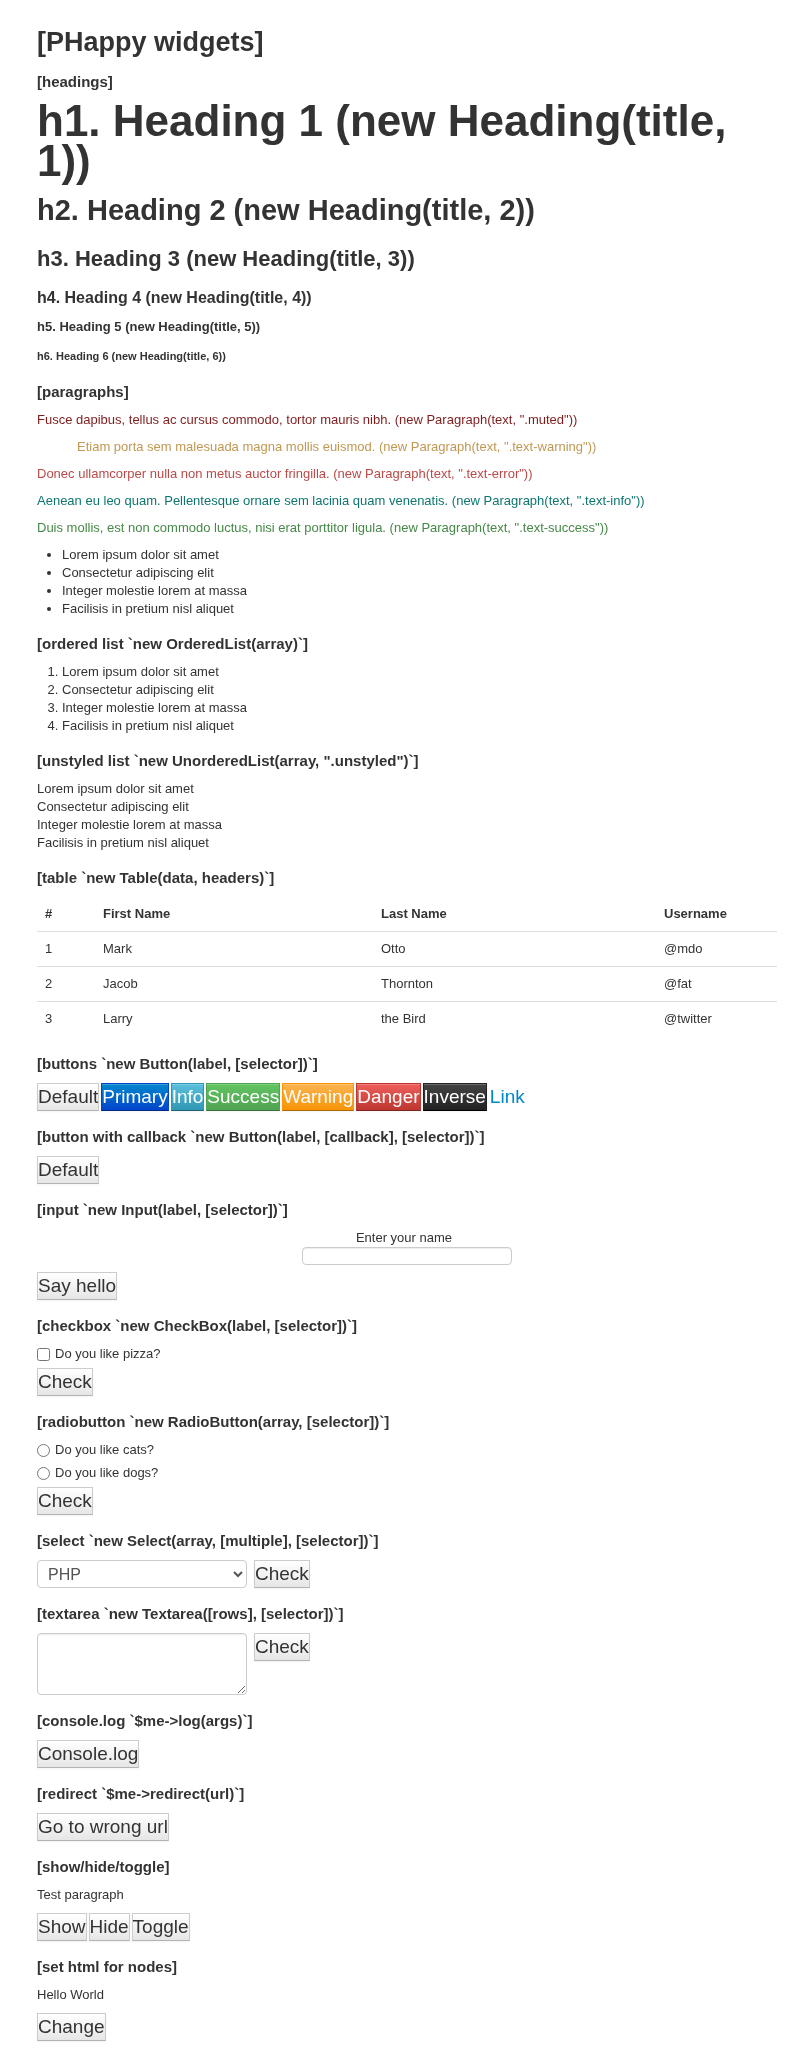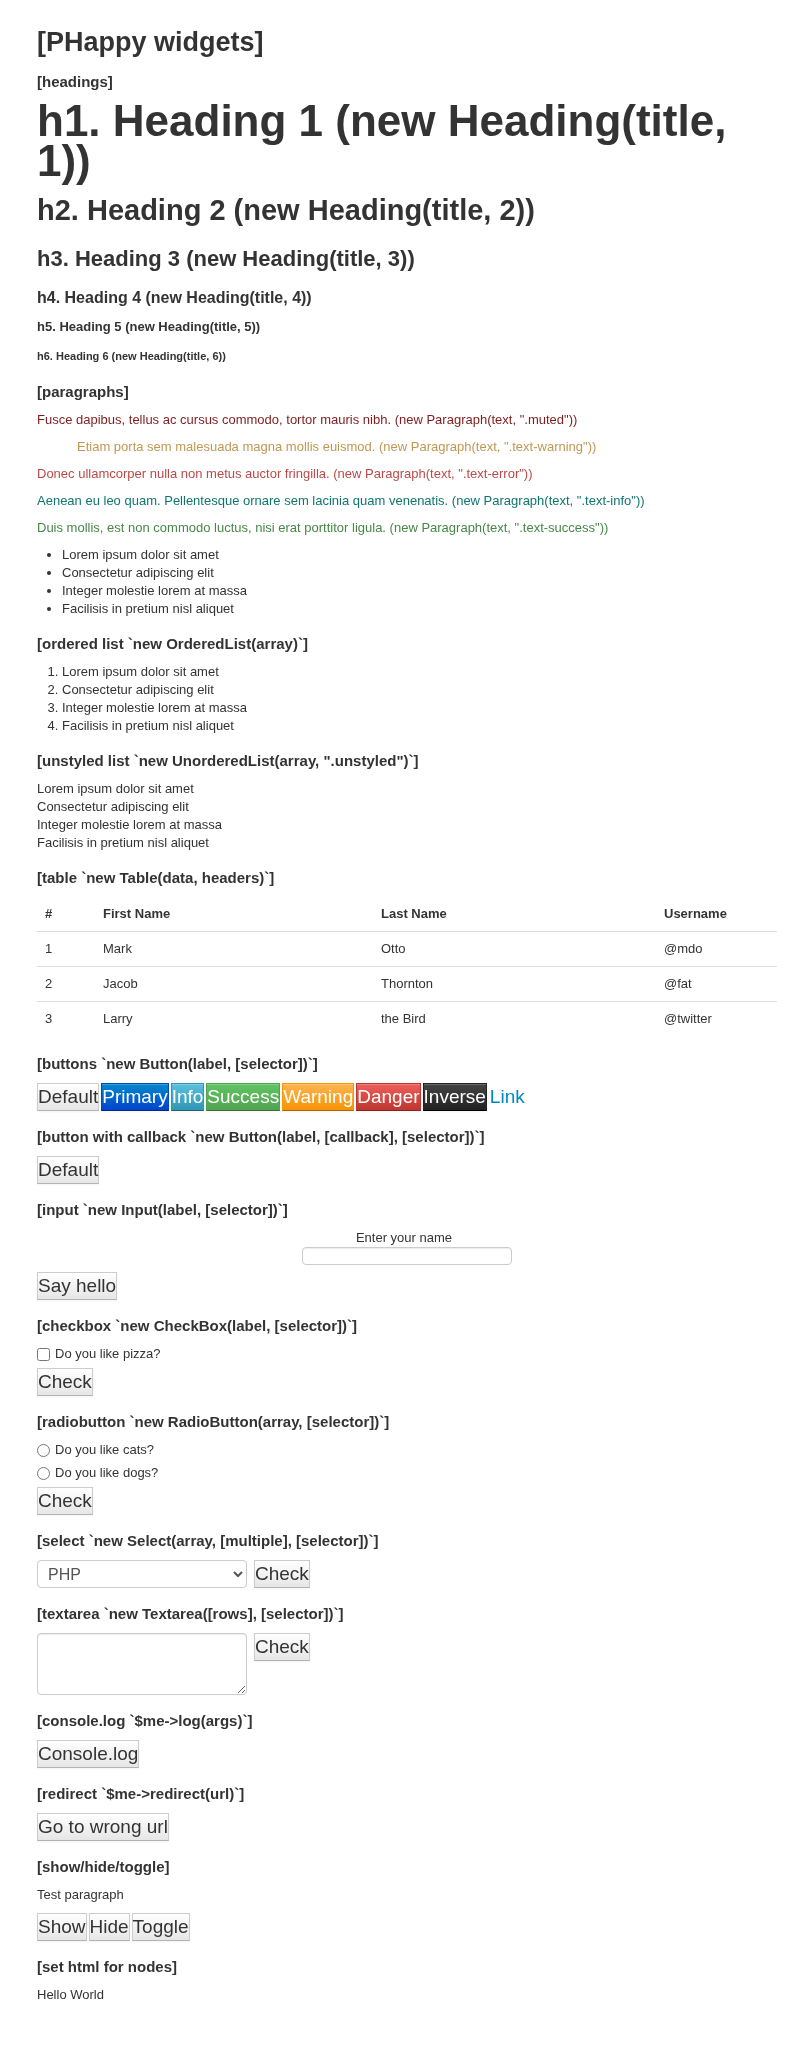--- a/index.html
+++ b/index.html
@@ -312,16 +312,19 @@
     </div>
 
     <div class="sect-title">[show/hide/toggle]</div>
     <p>Test paragraph</p>
     <div class="btn-row">
       <button class="btn">Show</button><button class="btn">Hide</button><button class="btn">Toggle</button>
     </div>
 
     <div class="sect-title">[set html for nodes]</div>
     <p>Hello World</p>
+    <div class="btn-block-row">
+      <button class="btn">Change</button>
+    </div>
 
     <div class="footer-gap"></div>
   </div>
 </div>
 
 </body></html>

